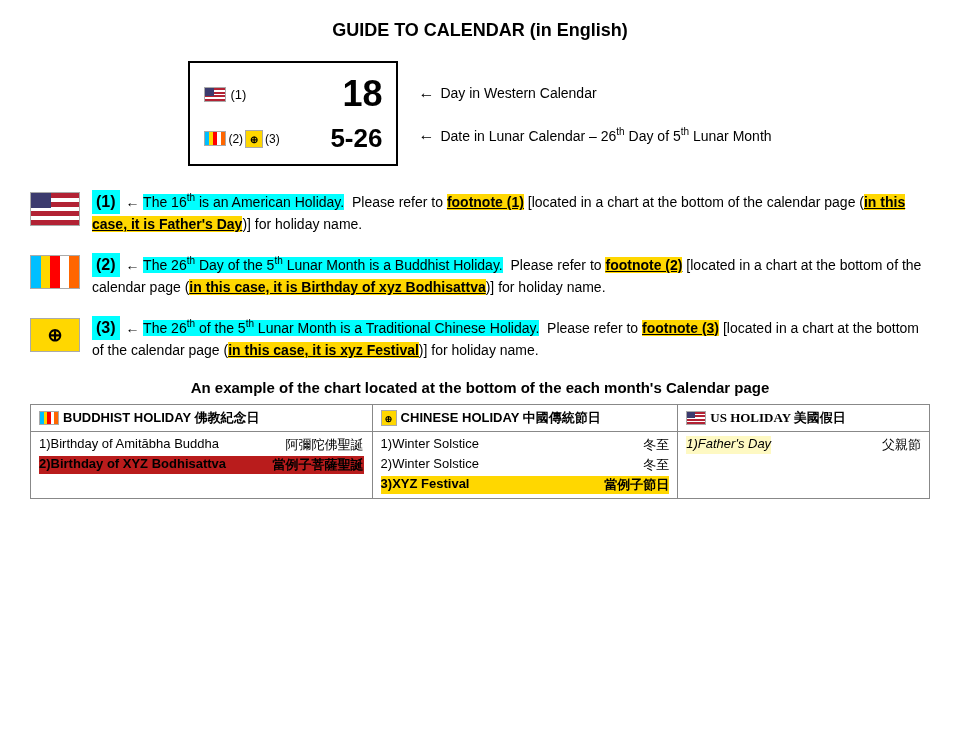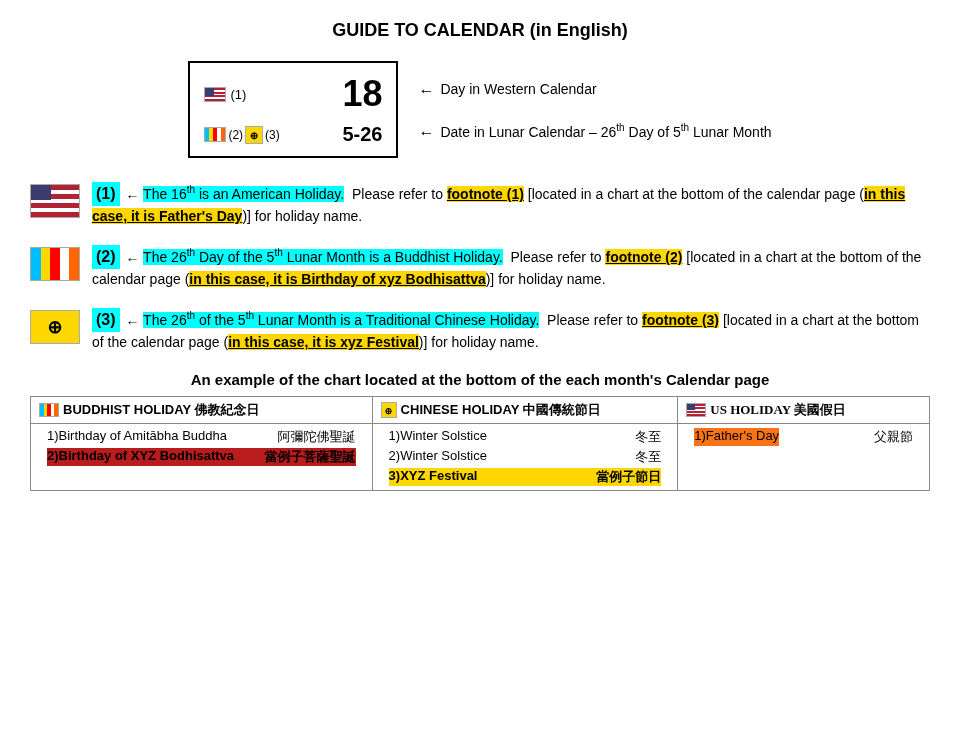--- a/index.html
+++ b/index.html
@@ -47,21 +47,21 @@
       display: flex;
       align-items: center;
       gap: 4px;
       font-size: 13px;
     }
     .cal-num {
       font-size: 36px;
       font-weight: bold;
     }
     .cal-lunar-num {
-      font-size: 20px;
+      font-size: 26px;
       font-weight: bold;
     }
     .flag-us {
       display: inline-block;
       width: 22px;
       height: 15px;
       background: linear-gradient(
         to bottom,
         #B22234 0%, #B22234 14.3%,
         #fff 14.3%, #fff 28.6%,
@@ -201,21 +201,21 @@
       font-size: 15px;
       margin: 10px 0 8px;
     }
     .chart-table {
       width: 100%;
       border-collapse: collapse;
       font-size: 13px;
     }
     .chart-table th, .chart-table td {
       border: 1px solid #888;
-      padding: 4px 16px;
+      padding: 4px 8px;
       vertical-align: top;
     }
     .chart-table th {
       font-weight: bold;
       padding: 4px 8px;
     }
     .col-buddhist { width: 38%; }
     .col-chinese { width: 34%; }
     .col-us { width: 28%; font-family: Liberation Serif, serif; }
 
@@ -421,19 +421,19 @@
           <span>2)Winter Solstice</span>
           <span>冬至</span>
         </div>
         <div style="display:flex;justify-content:space-between;background:#FFD700;font-weight:bold;">
           <span>3)XYZ Festival</span>
           <span>當例子節日</span>
         </div>
       </td>
       <td>
         <div style="display:flex;justify-content:space-between;">
-          <span style="background:#f97316;">1)Father's Day</span>
+          <span style="background:#fef9c3;font-style:italic;">1)Father's Day</span>
           <span>父親節</span>
         </div>
       </td>
     </tr>
   </tbody>
 </table>
 
 </body></html>

